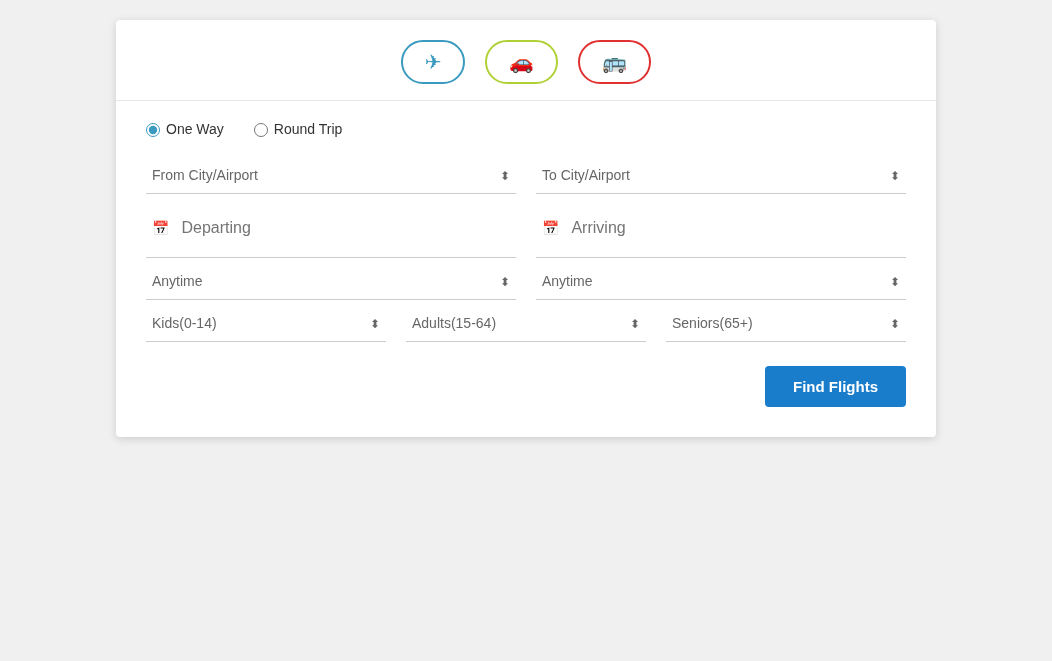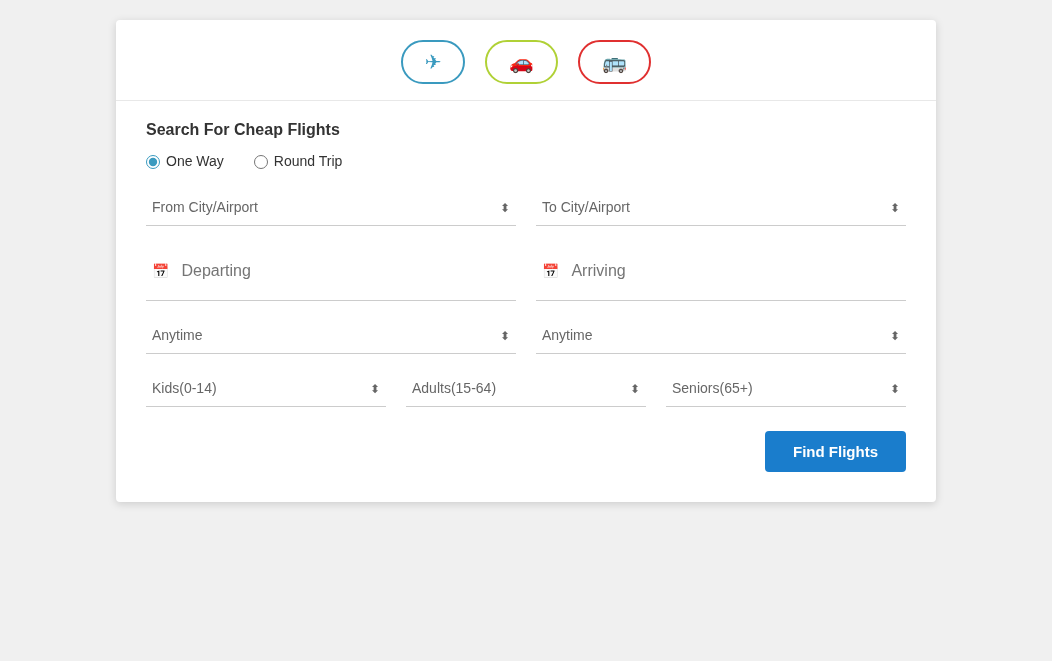--- a/index.html
+++ b/index.html
@@ -84,21 +84,21 @@
     }
     .radio-label input[type="radio"] {
       cursor: pointer;
       accent-color: #3a9abf;
       width: 14px;
       height: 14px;
     }
     .input-row {
       display: flex;
       gap: 20px;
-      margin-bottom: 16px;
+      margin-bottom: 5px;
     }
     .input-group {
       flex: 1;
       position: relative;
     }
     .input-group select,
     .input-group input {
       width: 100%;
       border: none;
       border-bottom: 1px solid #ccc;
@@ -171,21 +171,20 @@
     </button>
     <button class="tab-btn active-car">
       <span class="icon-car">🚗</span>
     </button>
     <button class="tab-btn active-train">
       <span class="icon-train">🚌</span>
     </button>
   </div>
 
   <div class="form-section">
-    <div class="section-title">Search For Cheap Flights</div>
 
     <div class="radio-row">
       <label class="radio-label">
         <input type="radio" name="trip-type" checked="" style="">
         <span>One Way</span>
       </label>
       <label class="radio-label">
         <input type="radio" name="trip-type" style="">
         <span>Round Trip</span>
       </label>

